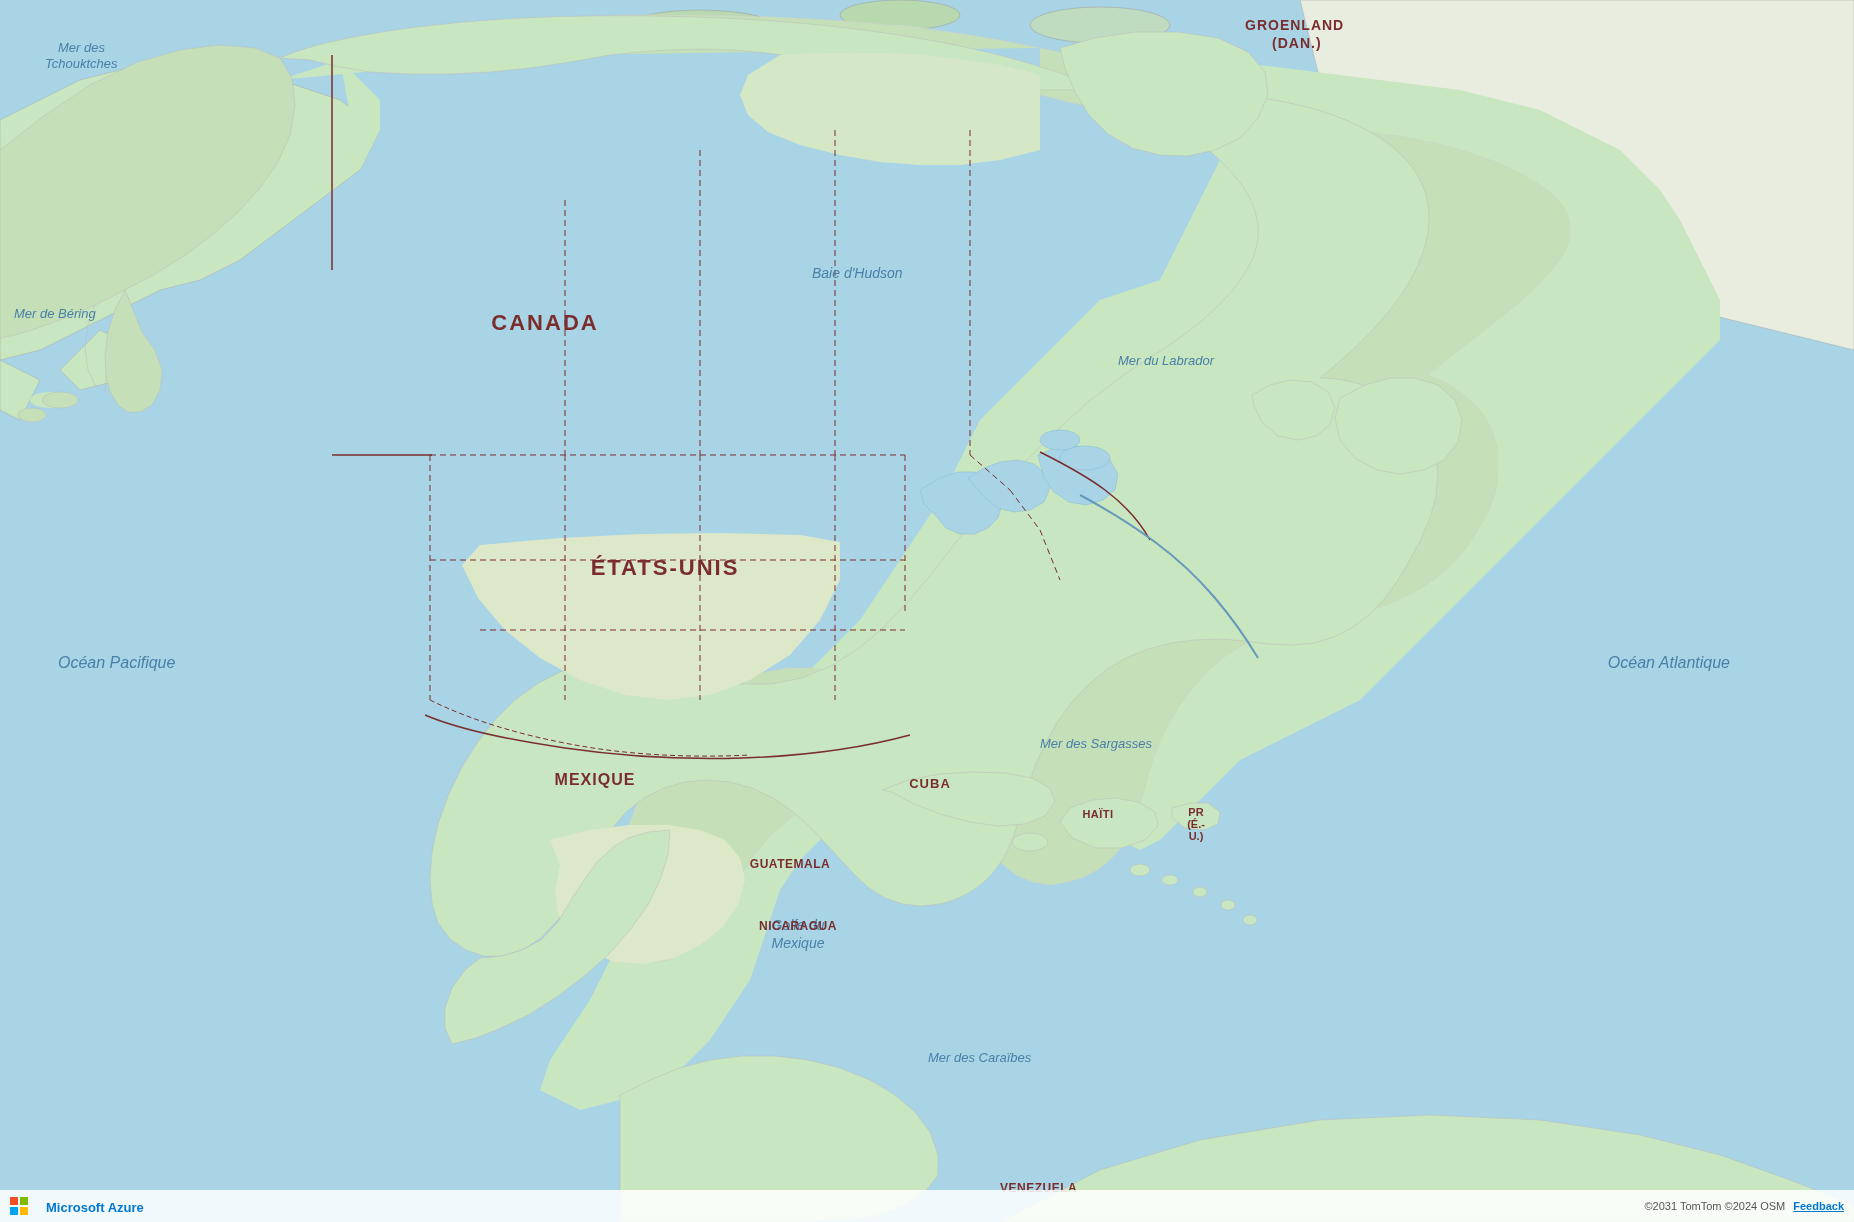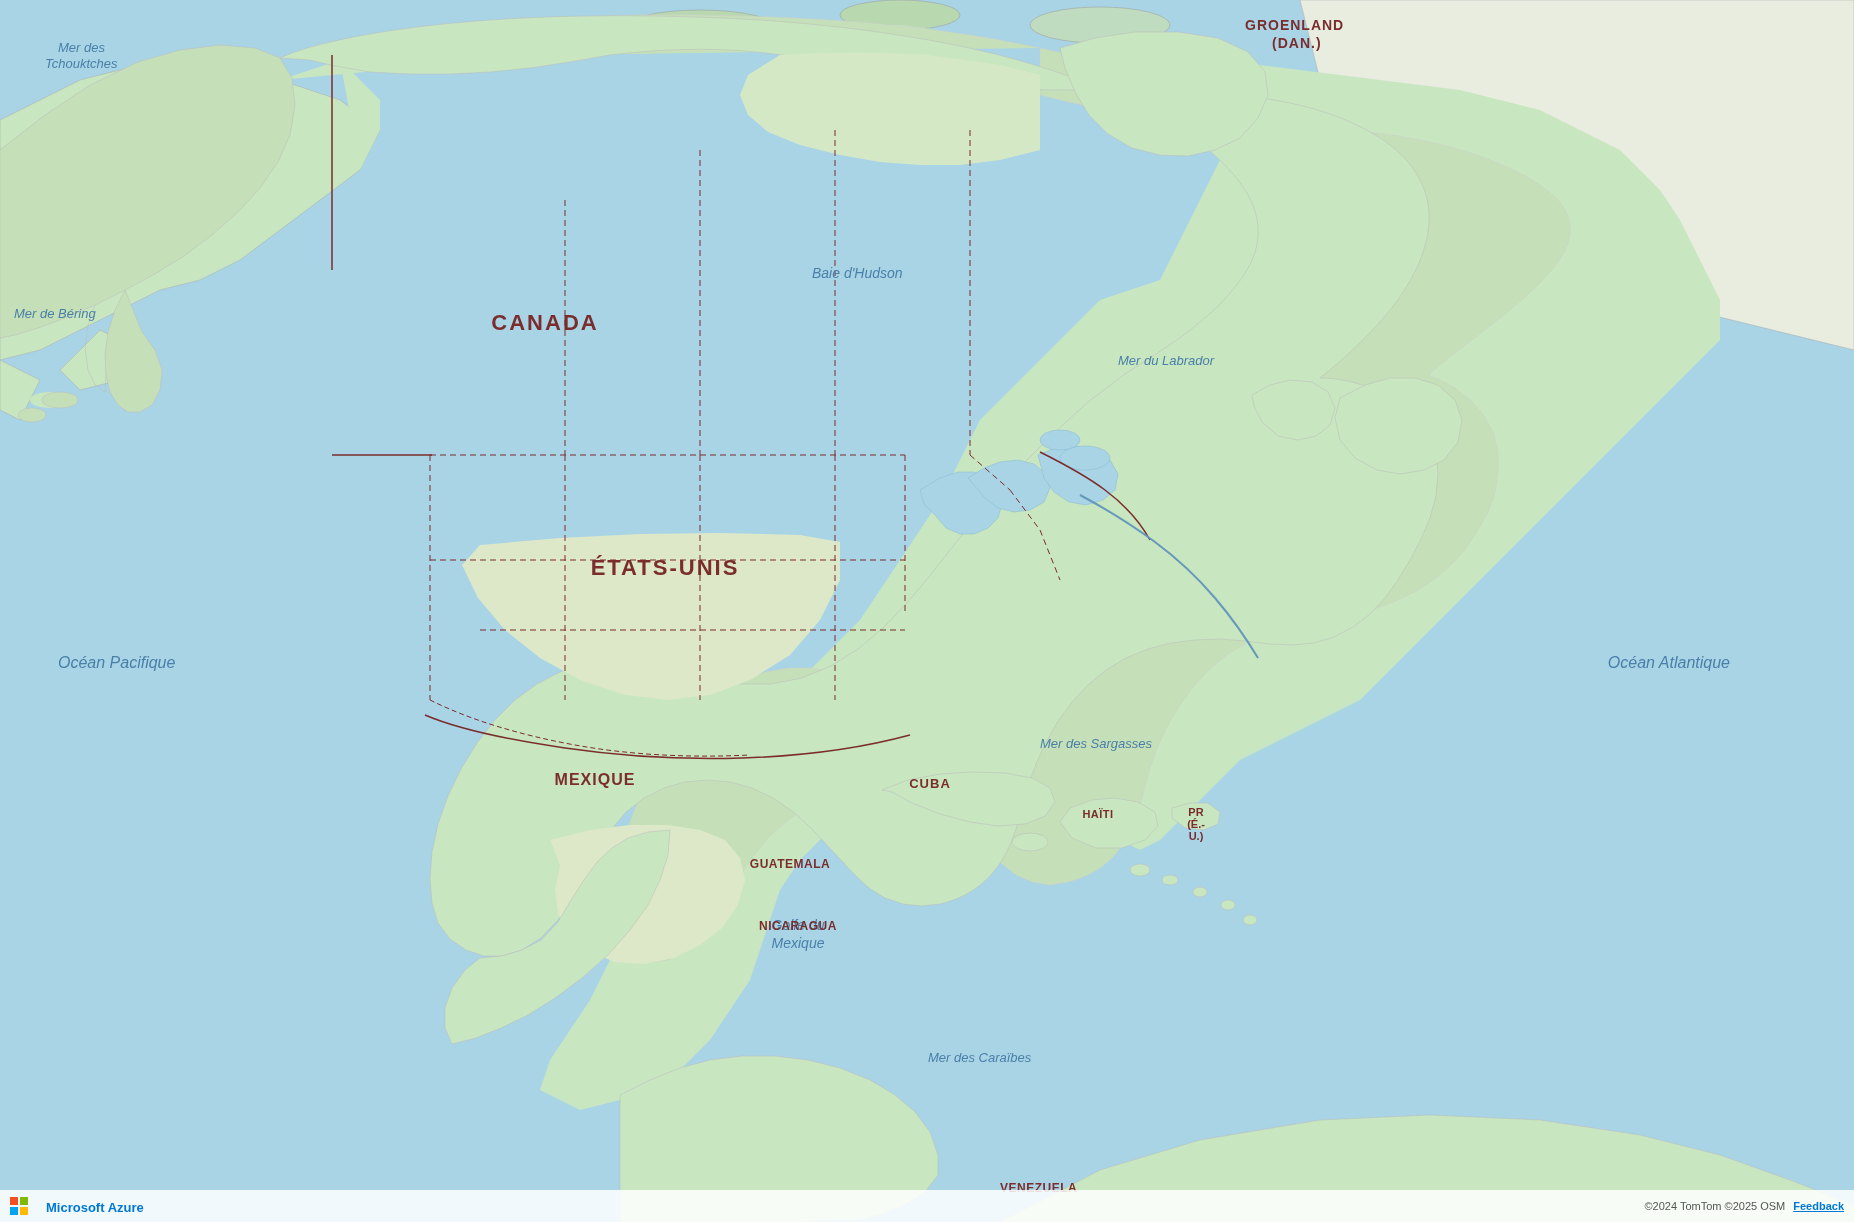--- a/index.html
+++ b/index.html
@@ -495,18 +495,18 @@
     <div id="ms-azure-logo">
       <div class="ms-logo-squares">
         <div class="ms-sq-1"></div>
         <div class="ms-sq-2"></div>
         <div class="ms-sq-3"></div>
         <div class="ms-sq-4"></div>
       </div>
       <span class="azure-text">Microsoft Azure</span>
     </div>
     <div style="display:flex;align-items:center;gap:8px;">
-      <span id="copyright">©2024 TomTom  ©2025 OSM</span>
+      <span id="copyright">©2031 TomTom  ©2024 OSM</span>
       <span id="feedback-link">Feedback</span>
     </div>
   </div>
 
 </div>
 
 </body></html>

